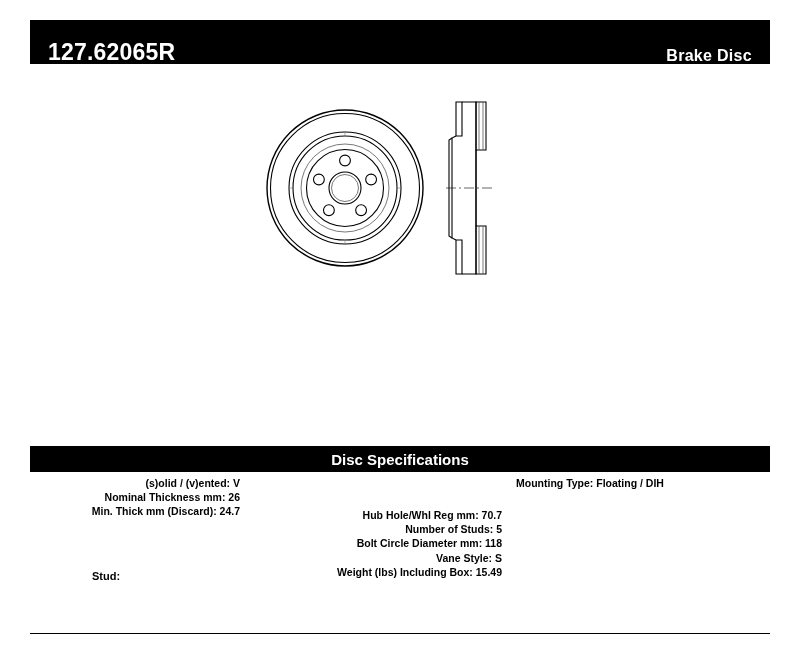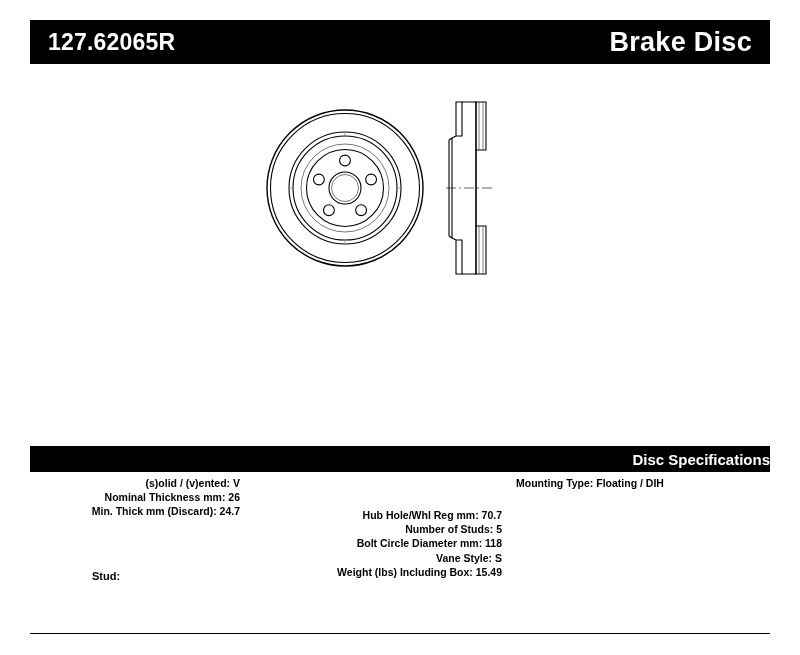--- a/index.html
+++ b/index.html
@@ -25,35 +25,35 @@
 
   
   .header-bar {
     position: absolute;
     left: 30px;
     top: 20px;
     width: 740px;
     height: 44px;
     background: #000000;
     display: flex;
-    align-items: center;
+    align-items: flex-end;
     justify-content: space-between;
     box-sizing: border-box;
     padding: 0 18px;
   }
   .part-number {
     color: #ffffff;
     font-size: 23px;
     font-weight: bold;
     letter-spacing: 0.2px;
     line-height: 1;
   }
   .product-type {
     color: #ffffff;
-    font-size: 27px;
+    font-size: 16px;
     font-weight: bold;
     letter-spacing: 0.3px;
     line-height: 1;
   }
 
   
   .drawing {
     position: absolute;
     left: 240px;
     top: 80px;
@@ -64,21 +64,21 @@
   
   .spec-bar {
     position: absolute;
     left: 30px;
     top: 446px;
     width: 740px;
     height: 26px;
     background: #000000;
     display: flex;
     align-items: center;
-    justify-content: flex-end;
+    justify-content: center;
   }
   .spec-bar-title {
     color: #ffffff;
     font-size: 15px;
     font-weight: bold;
   }
 
   
   .specs {
     position: absolute;

